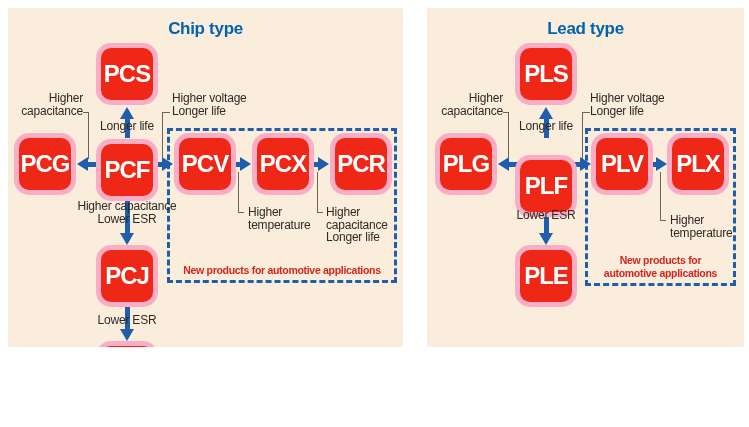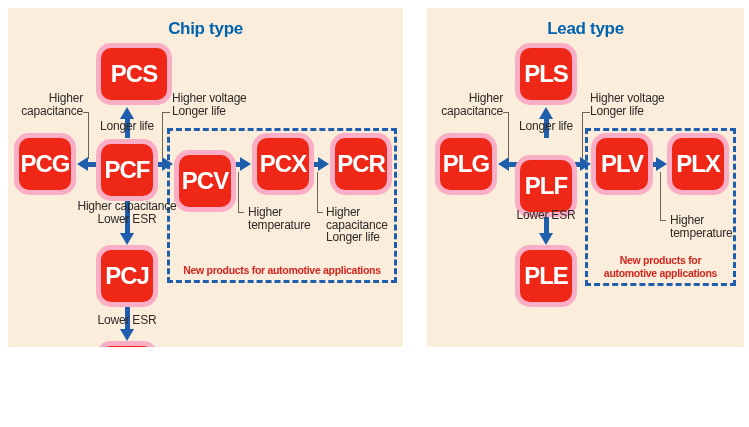--- a/index.html
+++ b/index.html
@@ -83,30 +83,30 @@
     </div>
     <div class="arrow" style="left:112px; top:183px; width:14px; height:54px;">
       <div class="shaft" style="left:5px; top:0; width:5px; height:43px;"></div>
       <div class="head down" style="left:0; top:42px;"></div>
     </div>
     <div class="arrow" style="left:112px; top:295px; width:14px; height:38px;">
       <div class="shaft" style="left:5px; top:0; width:5px; height:27px;"></div>
       <div class="head down" style="left:0; top:26px;"></div>
     </div>
 
-    <div class="pbox" style="left:88px; top:35px;padding-left:14px;">
+    <div class="pbox" style="left:88px; top:35px;">
       <div class="pbox-inner">PCS</div>
     </div>
     <div class="pbox" style="left:6px; top:125px;">
       <div class="pbox-inner">PCG</div>
     </div>
     <div class="pbox" style="left:88px; top:125px;margin-top:6px;">
       <div class="pbox-inner">PCF</div>
     </div>
-    <div class="pbox" style="left:166px; top:142px;">
+    <div class="pbox" style="left:166px; top:125px;">
       <div class="pbox-inner">PCV</div>
     </div>
     <div class="pbox" style="left:244px; top:125px;">
       <div class="pbox-inner">PCX</div>
     </div>
     <div class="pbox" style="left:322px; top:125px;">
       <div class="pbox-inner">PCR</div>
     </div>
     <div class="pbox" style="left:88px; top:333px;">
       <div class="pbox-inner">PCK</div>

